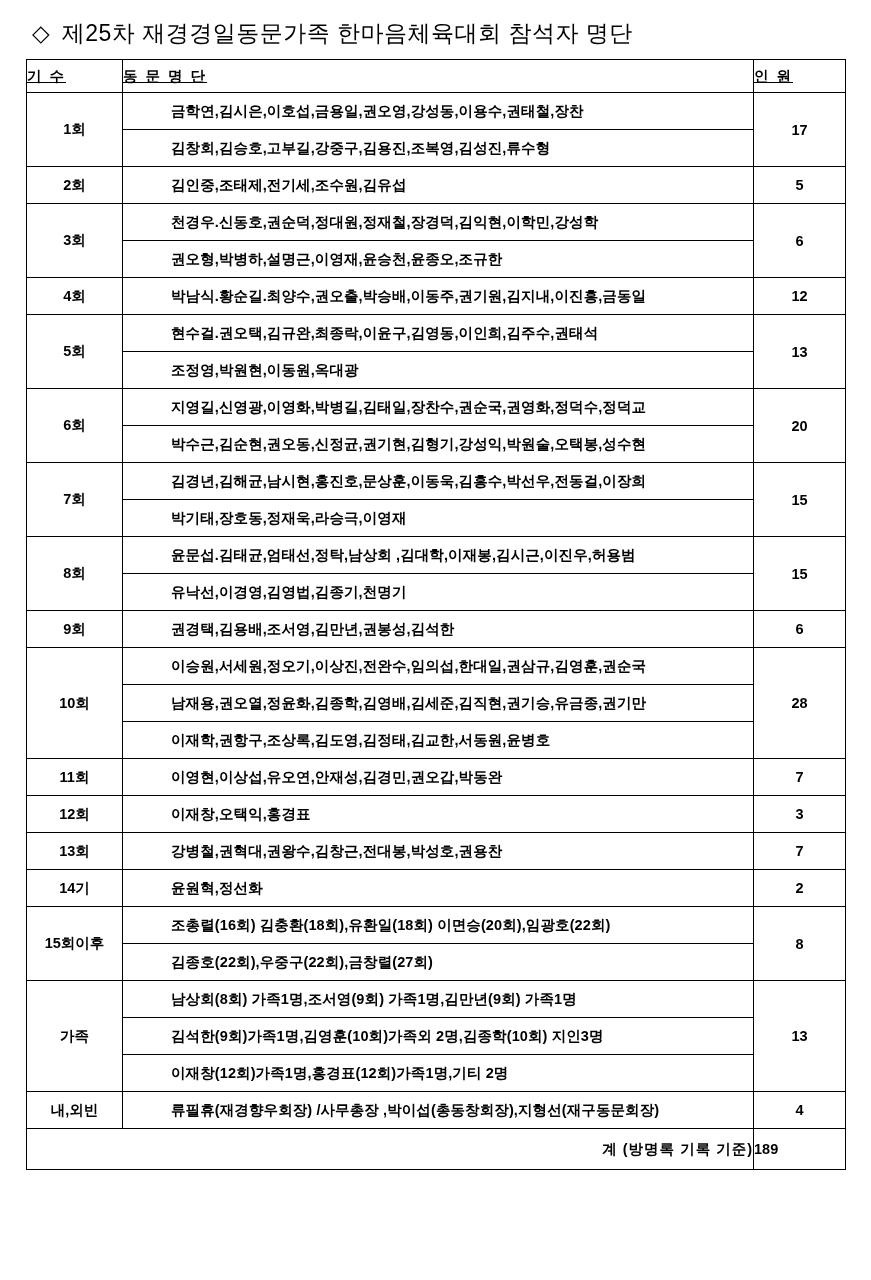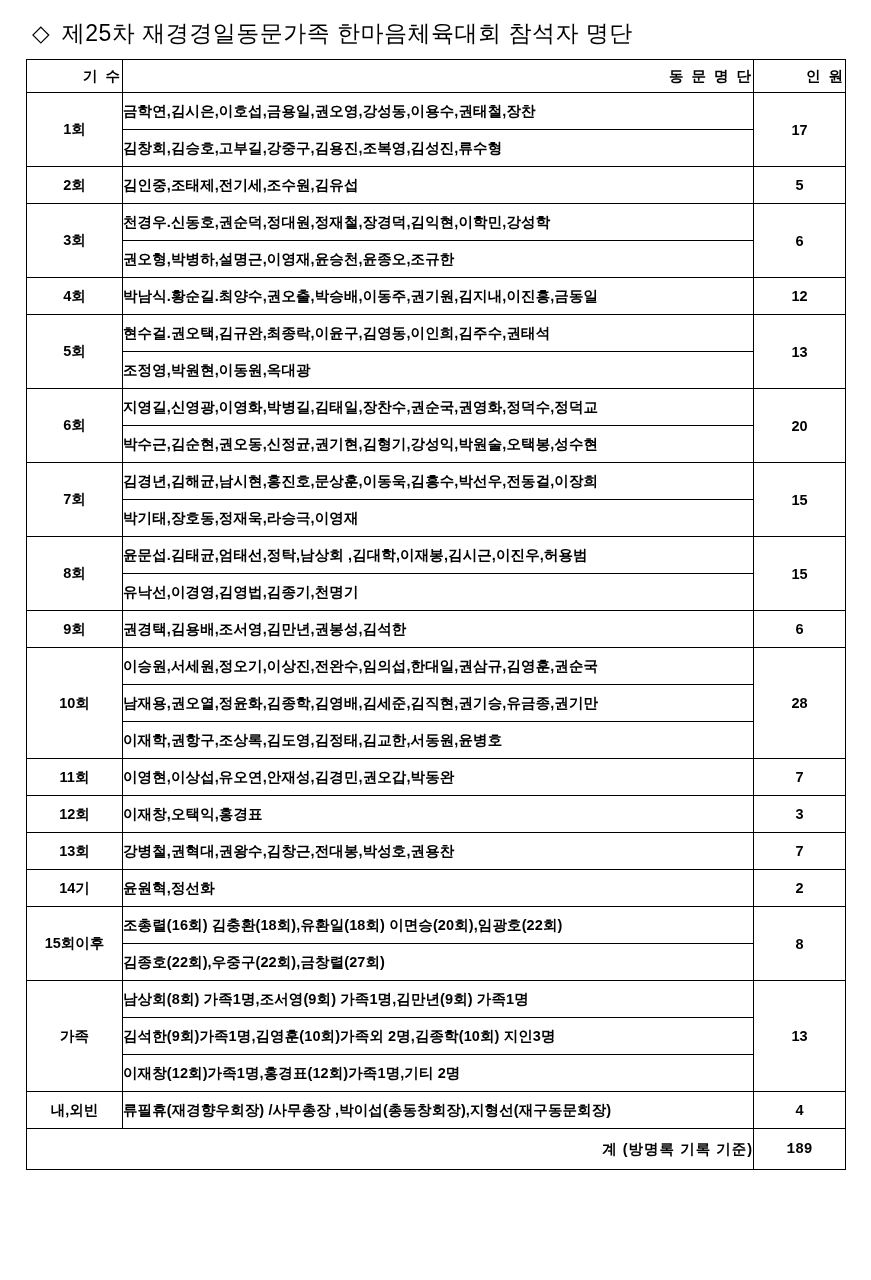--- a/index.html
+++ b/index.html
@@ -52,51 +52,51 @@
   .outer-r { border-right-width: 2px; }
   .outer-t { border-top-width: 2px; }
   .outer-b { border-bottom-width: 2px; }
 
   col.c-gi { width: 96px; }
   col.c-names { width: 631px; }
   col.c-cnt { width: 92px; }
 
   th.hdr {
     height: 32px;
-    text-align: right;
+    text-align: left;
     font-size: 15px;
     letter-spacing: 2px;
+    text-decoration: underline;
   }
   td.gi {
     text-align: center;
     font-size: 15px;
   }
   td.names {
     text-align: left;
     padding-left: 14px;
     height: 36px;
     letter-spacing: 0.1px;
   }
   td.cnt {
     text-align: center;
     font-size: 15px;
     margin-top: 20px;
   }
-  tr.namerow td.names { height: 36px; }
+  tr.namerow td.names { height: 36px; padding-left: 48px; }
 
   td.total-label {
     text-align: right;
     font-size: 18px;
     height: 40px;
     letter-spacing: 1px;
   }
   td.total-value {
-    text-align: center;
+    text-align: left;
     font-size: 18px;
-    font-family: Liberation Mono, monospace;
   }
 </style>
 </head>
 <body>
 
 <div class="page">
 
   <div class="title-row">
     <span class="diamond">◇</span>
     <span class="doc-title">제25차 재경경일동문가족 한마음체육대회 참석자 명단</span>

